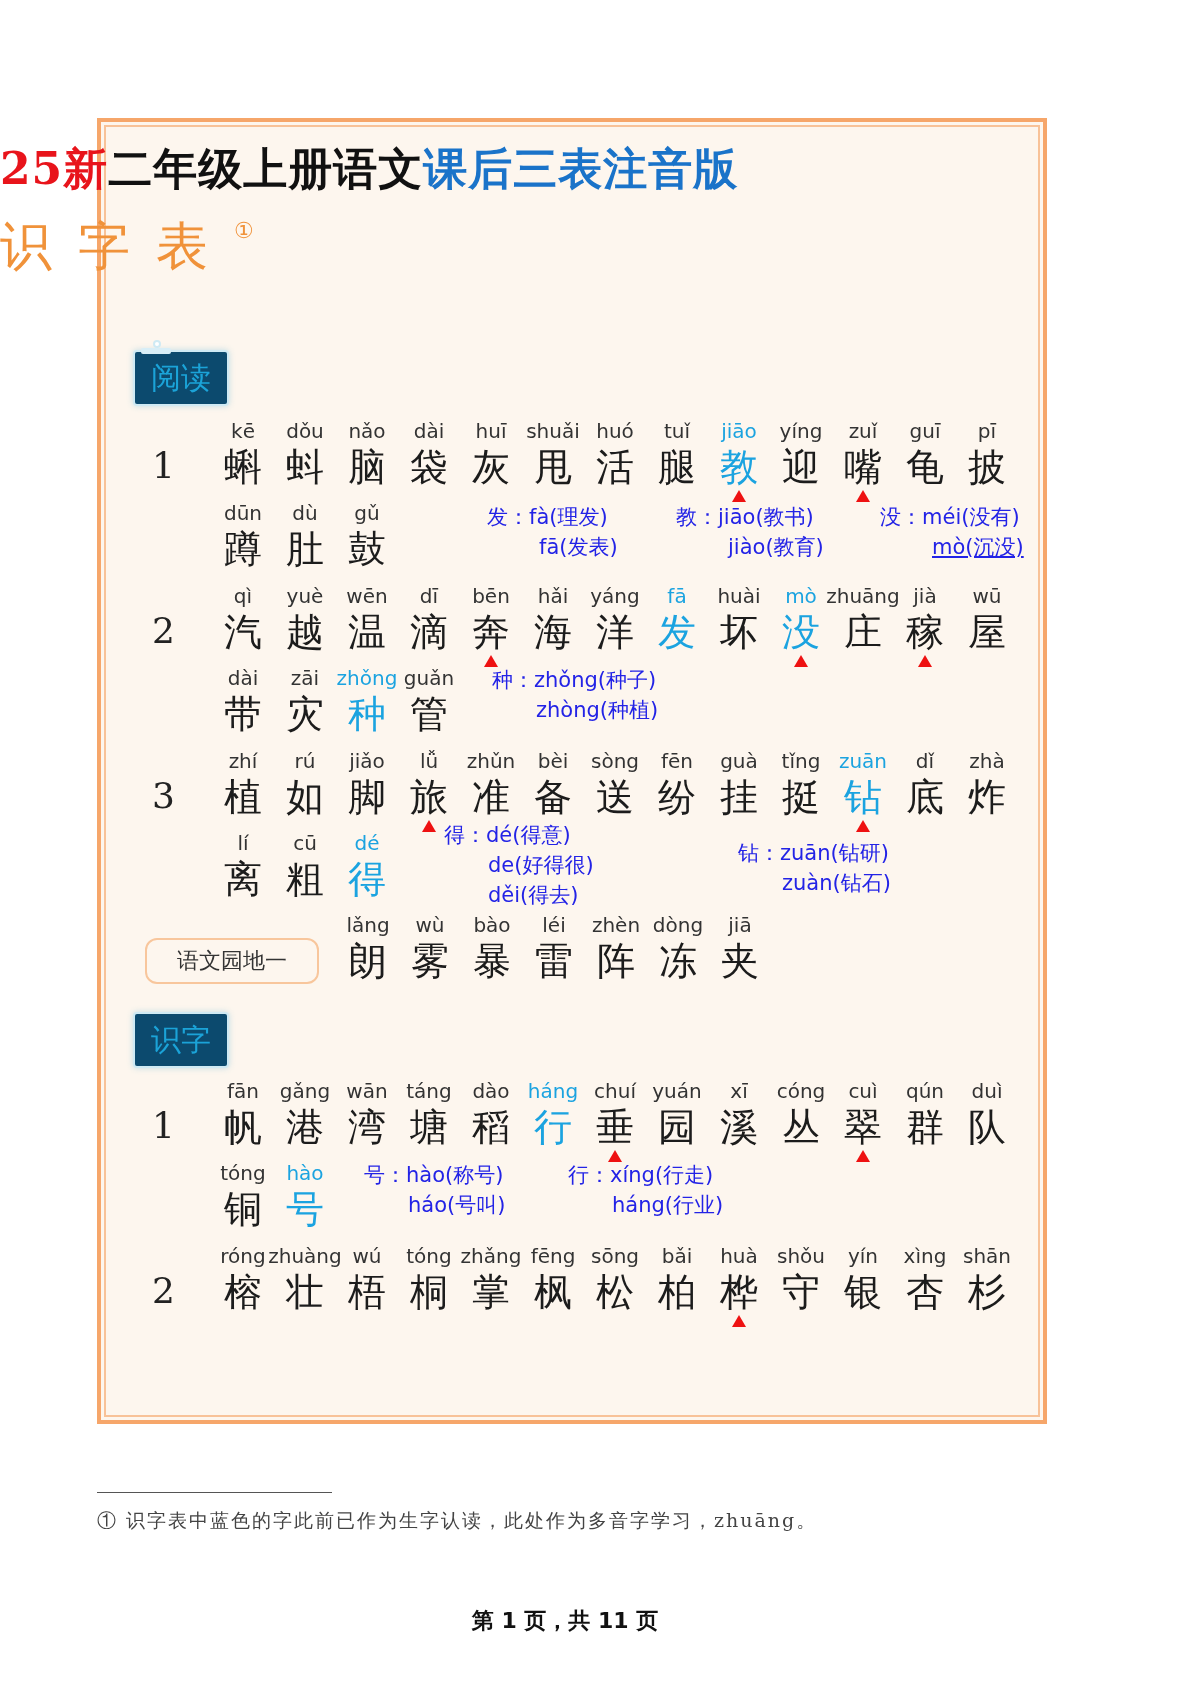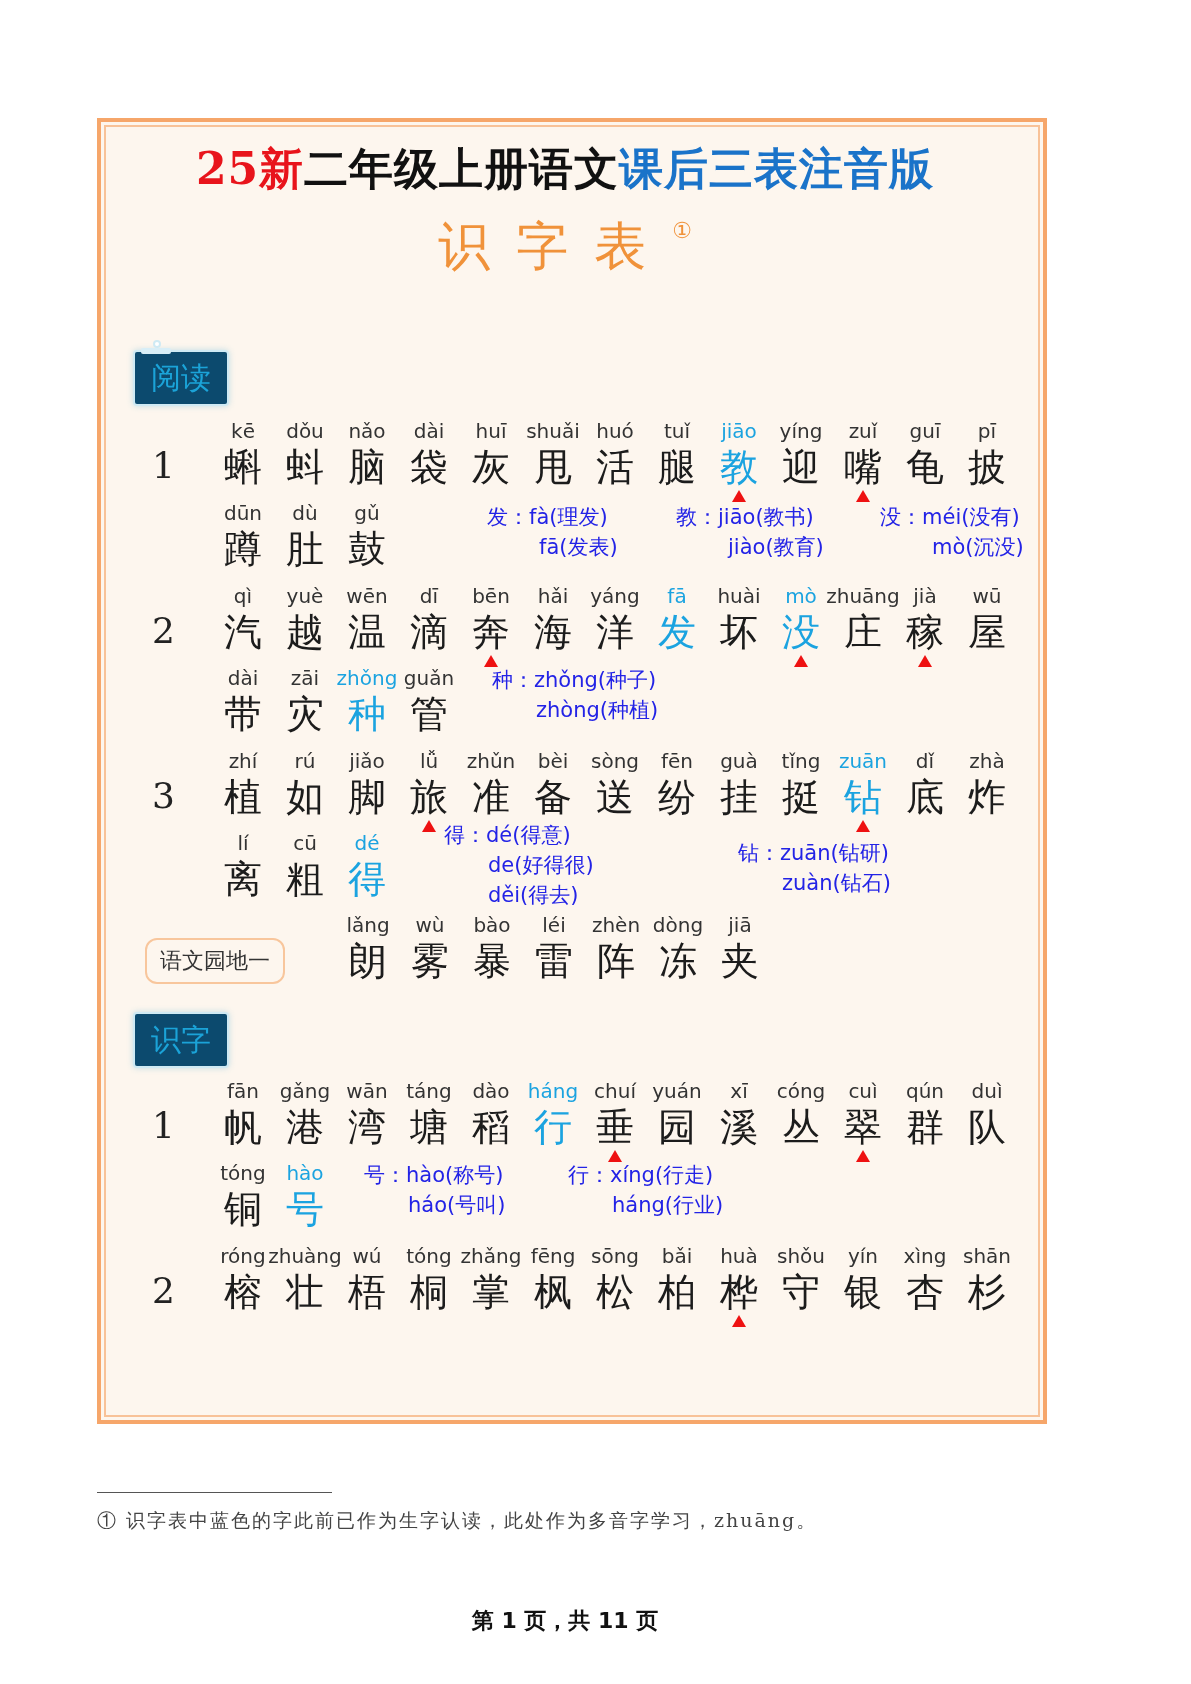--- a/index.html
+++ b/index.html
@@ -7,50 +7,50 @@
   body { position: relative; font-family: "DejaVu Sans", sans-serif; color: #222; }
 
   .frame {
     position: absolute; left: 97px; top: 118px; width: 950px; height: 1306px;
     background: #fdf6ee;
     border: 4px solid #f6a66a;
     box-shadow: inset 0 0 0 3px #fdf6ee, inset 0 0 0 5px #f8c298;
   }
 
   .title {
-    position: absolute; left: 0; top: 140px; width: 1130px; text-align: center;
+    position: absolute; left: 0; top: 140px; width: 1130px; text-align: left;
     font-family: "DejaVu Serif", serif; font-weight: bold; font-size: 44px; letter-spacing: 1px;
   }
   .title .t-red { color: #e8141b; }
   .title .t-black { color: #111; }
   .title .t-blue { color: #1a73c9; }
 
   .subtitle {
-    position: absolute; left: 0; top: 212px; width: 1130px; text-align: center;
+    position: absolute; left: 0; top: 212px; width: 1130px; text-align: left;
     font-family: "DejaVu Serif", serif; font-size: 52px; color: #f0923a; letter-spacing: 26px;
   }
   .subtitle sup { font-size: 22px; letter-spacing: 0; color: #f0923a; vertical-align: 26px; }
 
   .section-tag {
     position: absolute; width: 96px; height: 56px; background: #0c4a6e;
     border: 2px solid #cfeaf4; border-radius: 4px;
     box-shadow: 0 0 6px rgba(120,190,220,0.45);
     font-family: "DejaVu Serif", serif; font-size: 30px; color: #1ba3d8;
     display: flex; align-items: center; justify-content: center;
   }
   .section-tag .clip {
     position: absolute; top: -12px; left: 18px; width: 8px; height: 8px;
     border: 2px solid #cfeaf4; border-radius: 50%; background: #fff;
   }
   .section-tag .clip-bar {
     position: absolute; top: -4px; left: 6px; width: 30px; height: 6px; background: #d8eef7; border-radius: 2px;
   }
 
   .garden-tag {
-    position: absolute; left: 145px; top: 938px; width: 140px; height: 46px;
+    position: absolute; left: 145px; top: 938px; width: 174px; height: 46px;
     border: 2px solid #f8c69c; border-radius: 12px; background: #fdf6ee;
     font-family: "DejaVu Serif", serif; font-size: 22px; color: #333;
     display: flex; align-items: center; justify-content: center;
   }
 
   .lesson-num {
     position: absolute; font-family: "DejaVu Serif", serif; font-size: 36px; color: #222;
   }
 
   .char-row { position: absolute; display: flex; }
@@ -166,21 +166,21 @@
       <span class="py">dù</span>
       <span class="hz">肚</span>
     </div>
     <div class="cell">
       <span class="py">gǔ</span>
       <span class="hz">鼓</span>
     </div>
   </div>
 <div class="note" style="left:487px; top:502px;"><span>发：</span><span>fà(理发)</span><span class="indent" style="padding-left:52px;">fā(发表)</span></div>
 <div class="note" style="left:676px; top:502px;"><span>教：</span><span>jiāo(教书)</span><span class="indent" style="padding-left:52px;">jiào(教育)</span></div>
-<div class="note" style="left:880px; top:502px;"><span>没：</span><span>méi(没有)</span><span class="indent" style="padding-left:52px;">mò(沉没)</span></div>
+<div class="note" style="left:880px; top:502px;"><span>没：</span><span>méi(没有)</span><span class="indent" style="padding-left:52px;text-decoration:underline;">mò(沉没)</span></div>
 
 <div class="lesson-num" style="left:152px; top:610px;">2</div>
 <div class="char-row" id="r-l1-r0" style="left:212px; top:583px;">
     <div class="cell">
       <span class="py">qì</span>
       <span class="hz">汽</span>
     </div>
     <div class="cell">
       <span class="py">yuè</span>
       <span class="hz">越</span>

